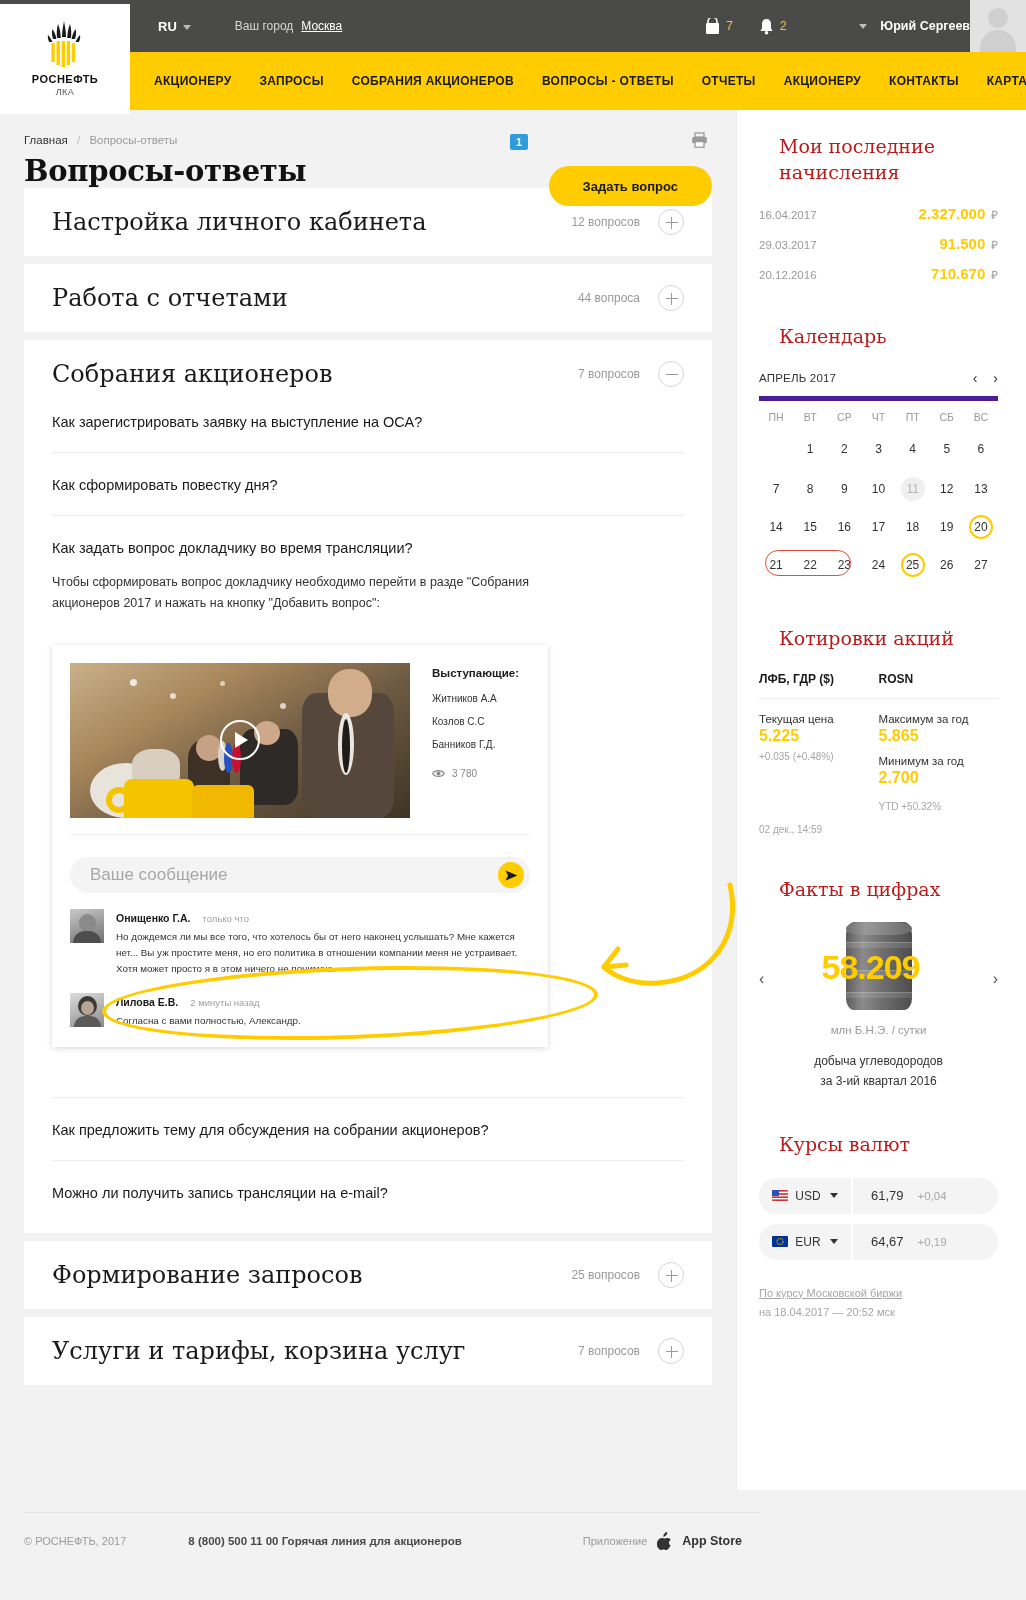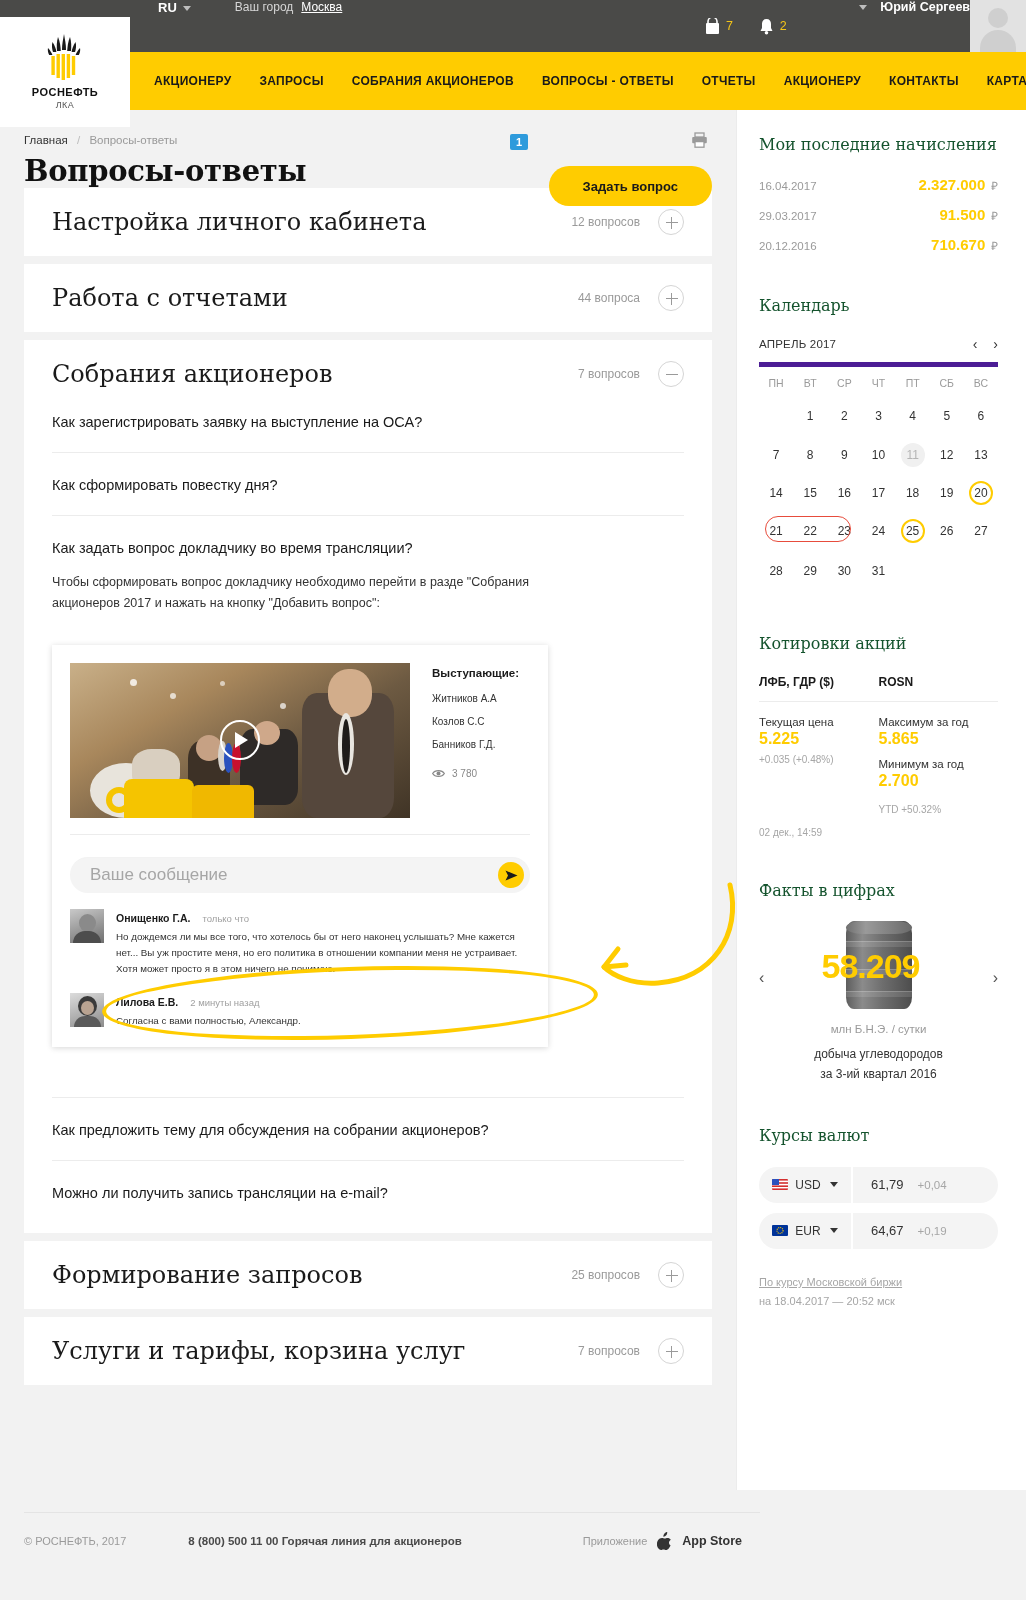--- a/index.html
+++ b/index.html
@@ -9,26 +9,26 @@
     font-family: "Liberation Sans", sans-serif;
     overflow: hidden;
   }
   .page { position: relative; width: 1026px; height: 1600px; background: #f2f2f2; }
 
   
   .topbar { display: flex; height: 52px; background: #4a4a48; }
   .logo-box {
     width: 130px; min-width: 130px; background: #fff; height: 110px;
     display: flex; flex-direction: column; align-items: center; justify-content: center;
-    position: absolute; left: 0; top: 17px; z-index: 5;
+    position: absolute; left: 0; top: 4px; z-index: 5;
   }
   .logo-mark { width: 44px; height: 46px; position: relative; }
   .logo-name { font-size: 11px; font-weight: bold; letter-spacing: .5px; color: #111; margin-top: 6px; }
   .logo-sub { font-size: 9px; color: #555; margin-top: 2px; letter-spacing: .5px;}
-  .topbar-inner { margin-left: 130px; display: flex; width: 855px; height: 52px;
+  .topbar-inner { margin-left: 130px; display: flex; align-items: center; width: 855px; height: 52px;
     padding: 0 0 0 28px; color: #e8e8e8; font-size: 12.5px; }
   .lang { font-weight: bold; font-size: 13px; color: #fff; }
   .caret { display:inline-block; width:0;height:0;border-left:4px solid transparent;border-right:4px solid transparent;border-top:5px solid #bdbdbd; margin-left:6px; vertical-align: middle;}
   .city-label { color: #d6d6d6; margin-left: 44px; font-size: 12px;}
   .city-value { color: #fff; margin-left: 8px; font-size: 12px; text-decoration: underline; }
   .spacer { flex: 1; }
   .hdr-icon-grp { display: flex; align-items: center; margin-right: 26px; }
   .hdr-count { color: #f5c518; font-size: 12.5px; margin-left: 6px; }
   .user-name { color: #fff; font-size: 12.5px; font-weight: bold; margin-left: 10px; }
   .avatar-box { position: absolute; right: 0; top: 0; width: 56px; height: 52px; background: #e2e2e2;
@@ -98,21 +98,21 @@
   .cmt-ava { width: 34px; height: 34px; flex: 0 0 34px; background:#b9b9b9; margin-right: 12px; overflow:hidden; position:relative;}
   .cmt-body { flex: 1; }
   .cmt-name { font-size: 10.5px; font-weight: bold; color: #1a1a1a; display:inline; }
   .cmt-time { font-size: 9.5px; color: #a0a0a0; margin-left: 8px; }
   .cmt-text { font-size: 9.8px; color: #333; line-height: 1.65; margin-top: 4px; }
   .ellipse-anno { position:absolute; left: 50px; top: 322px; width: 496px; height: 72px;
      border: 4px solid #fc0; border-radius: 50%; pointer-events:none; transform: rotate(-2deg); }
   .arrow-anno { position: absolute; left: 540px; top: 230px; pointer-events:none; }
 
   
-  .s-title { font-family:"DejaVu Serif","Liberation Serif",serif; font-size: 16px; color:#14532d; line-height:1.35; margin-bottom: 20px;}
+  .s-title { font-family:"DejaVu Serif","Liberation Serif",serif; font-size: 19px; color:#b91c1c; line-height:1.35; margin-bottom: 20px; margin-left: 20px;}
   .accr-row { display: flex; align-items: baseline; margin-bottom: 13px; }
   .accr-date { font-size: 11.5px; color: #9a9a9a; }
   .accr-amt { margin-left: auto; font-size: 15px; font-weight: bold; color: #fc0; }
   .accr-cur { font-size: 11.5px; color: #9a9a9a; margin-left: 6px; }
   .blk { margin-top: 42px; }
   .cal-head { display:flex; align-items:center; margin-bottom: 10px; }
   .cal-month { font-size: 11.5px; color: #333; letter-spacing: .2px; }
   .cal-nav { margin-left:auto; display:flex; gap: 16px; color: #333; font-size: 14px; cursor:pointer;}
   .cal-table { width: 100%; border-collapse: collapse; border-top: 5px solid #4c1d95; }
   .cal-table th { font-size: 10.5px; color: #9a9a9a; font-weight: normal; padding: 10px 0 6px 0; text-align:center; }
@@ -134,21 +134,21 @@
   .barrel { width: 66px; height: 88px; margin: 0 auto; position: relative; }
   .b-body { position:absolute; inset:0; border-radius: 8px/12px;
     background: linear-gradient(90deg,#5d5d5d,#8b8b8b 25%,#6e6e6e 55%,#4d4d4d 100%); }
   .b-top { position:absolute; left:0; right:0; top:0; height:13px; border-radius:50%/100%;
     background: linear-gradient(90deg,#707070,#9a9a9a 30%,#6a6a6a); }
   .b-rib { position:absolute; left:0; right:0; height:6px; background: rgba(255,255,255,.12); border-top:1px solid rgba(255,255,255,.2); }
   .facts-num { position:absolute; left:0; right:16px; top:26px; font-size: 34px; font-weight:bold; color:#fc0;
      letter-spacing:-1px; }
   .facts-arr { position:absolute; top: 48px; color:#555; font-size: 16px; cursor:pointer; }
   .facts-unit { font-size: 11.5px; color:#9a9a9a; margin-top: 14px; }
-  .facts-desc { font-size: 12px; color:#333; margin-top: 10px; line-height:1.5; }
+  .facts-desc { font-size: 12px; color:#333; margin-top: 16px; line-height:1.5; }
   .cur-row { display:flex; height: 36px; margin-bottom: 10px; }
   .cur-left { width: 92px; background:#f4f4f4; border-radius: 18px 0 0 18px; display:flex; align-items:center;
      justify-content:center; gap:7px; font-size: 12px; color:#333; cursor:pointer;}
   .cur-right { flex:1; background:#f4f4f4; border-radius: 0 18px 18px 0; display:flex; align-items:center;
      padding-left: 18px; gap: 14px; margin-left: 2px;}
   .cur-val { font-size: 13px; color:#333; }
   .cur-dl { font-size: 11.5px; color:#a6a6a6; }
   .flag { width:16px; height:11px; border-radius:1px; }
   .cur-note { font-size: 11px; color:#a6a6a6; margin-top: 24px; line-height:1.7; }
   .cur-note u { text-decoration: underline; }
@@ -477,29 +477,20 @@
             <td><span class="cal-cell">21</span></td>
             <td><span class="cal-cell">22</span></td>
             <td><span class="cal-cell">23</span>
               <span class="cal-range-box" style="left:-62px;"></span>
             </td>
             <td><span class="cal-cell">24</span></td>
             <td><span class="cal-cell ringy">25</span></td>
             <td><span class="cal-cell">26</span></td>
             <td><span class="cal-cell">27</span></td>
           </tr>
-          <tr>
-            <td><span class="cal-cell">28</span></td>
-            <td><span class="cal-cell">29</span></td>
-            <td><span class="cal-cell">30</span></td>
-            <td><span class="cal-cell">31</span></td>
-            <td><span class="cal-cell"></span></td>
-            <td><span class="cal-cell"></span></td>
-            <td><span class="cal-cell"></span></td>
-          </tr>
         </tbody>
           </table>
       </div>
 
       <div class="blk">
         <div class="s-title">Котировки акций</div>
         <div class="st-cols">
           <div class="st-col">
             <div class="st-h">ЛФБ, ГДР ($)</div>
             <div class="st-hr"></div>

